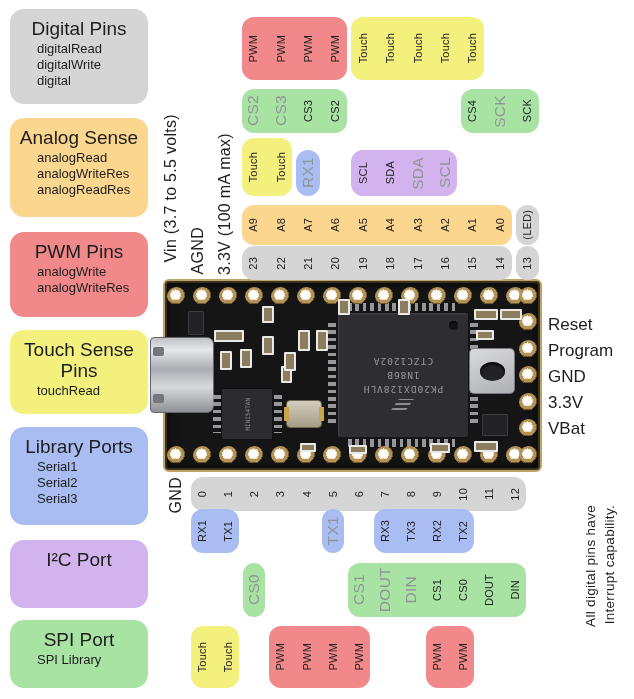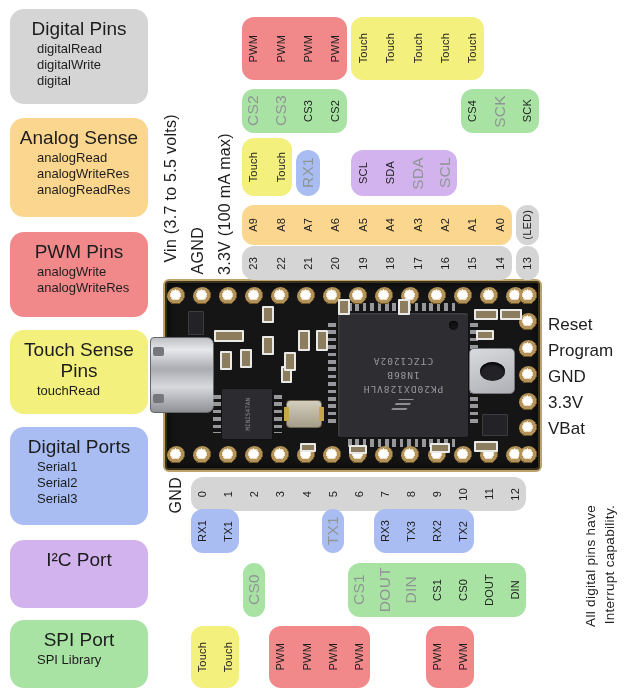--- a/index.html
+++ b/index.html
@@ -137,21 +137,21 @@
     <div class="legend-box" style="top: 232px; height: 85px; background: rgb(241, 137, 139);">
       <div class="legend-title">PWM Pins</div>
       <div class="legend-item">analogWrite</div>
       <div class="legend-item">analogWriteRes</div>
     </div>
     <div class="legend-box" style="top: 330px; height: 84px; background: rgb(243, 240, 126);">
       <div class="legend-title">Touch Sense Pins</div>
       <div class="legend-item">touchRead</div>
     </div>
     <div class="legend-box" style="top: 427px; height: 98px; background: rgb(169, 189, 242);">
-      <div class="legend-title">Digital Ports</div>
+      <div class="legend-title">Library Ports</div>
       <div class="legend-item">Serial1</div>
       <div class="legend-item">Serial2</div>
       <div class="legend-item">Serial3</div>
     </div>
     <div class="legend-box" style="top: 540px; height: 68px; background: rgb(211, 179, 238);">
       <div class="legend-title">I²C Port</div>
     </div>
     <div class="legend-box" style="top: 620px; height: 68px; background: rgb(168, 227, 164);">
       <div class="legend-title">SPI Port</div>
       <div class="legend-item">SPI Library</div>

